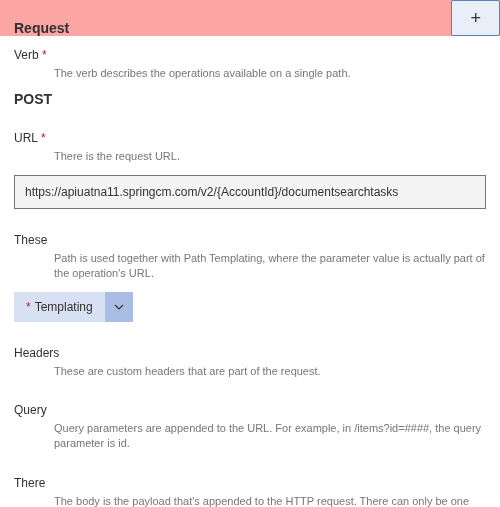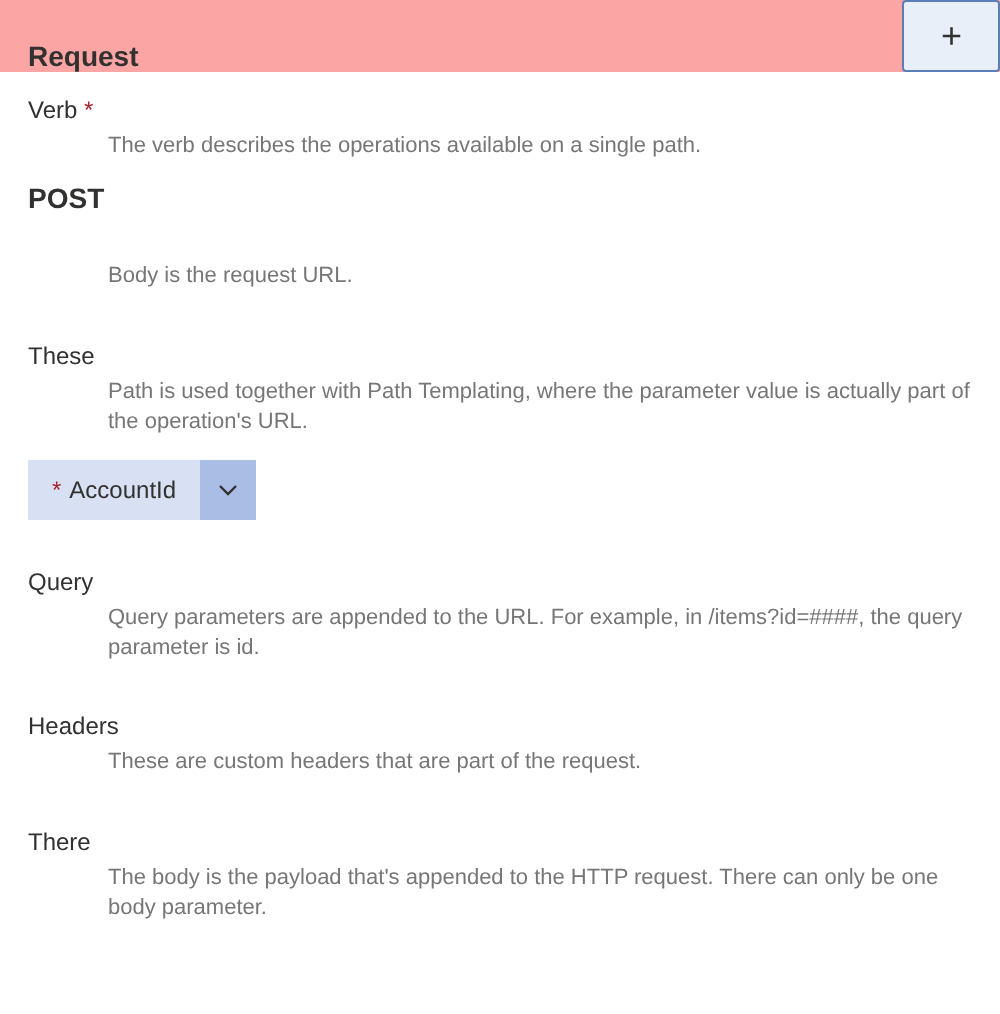--- a/index.html
+++ b/index.html
@@ -119,47 +119,51 @@
 
   <div class="section">
     <div class="section-label">
       <span>Verb</span> <span class="req">*</span>
     </div>
     <div class="section-desc">The verb describes the operations available on a single path.</div>
     <div class="verb-value">POST</div>
   </div>
 
   <div class="section">
-    <div class="section-desc">Body is the request URL.</div>
+    <div class="section-label">
+      <span>URL</span> <span class="req">*</span>
+    </div>
+    <div class="section-desc">There is the request URL.</div>
+    <input class="url-input" type="text" value="https://apiuatna11.springcm.com/v2/{AccountId}/documentsearchtasks" style="">
   </div>
 
   <div class="section">
     <div class="section-label">These</div>
     <div class="section-desc">Path is used together with Path Templating, where the parameter value is actually part of the operation's URL.</div>
     <div class="chip">
       <div class="chip-body">
         <span class="req">*</span>
-        <span>AccountId</span>
+        <span>Templating</span>
       </div>
       <div class="chip-caret">
         <svg width="10" height="6" viewBox="0 0 10 6">
             <path d="M1 1 L5 5 L9 1" stroke="#323130" stroke-width="1.2" fill="none"></path>
           </svg>
       </div>
     </div>
   </div>
 
   <div class="section">
-    <div class="section-label">Query</div>
-    <div class="section-desc">Query parameters are appended to the URL. For example, in /items?id=####, the query parameter is id.</div>
+    <div class="section-label">Headers</div>
+    <div class="section-desc">These are custom headers that are part of the request.</div>
   </div>
 
   <div class="section">
-    <div class="section-label">Headers</div>
-    <div class="section-desc">These are custom headers that are part of the request.</div>
+    <div class="section-label">Query</div>
+    <div class="section-desc">Query parameters are appended to the URL. For example, in /items?id=####, the query parameter is id.</div>
   </div>
 
   <div class="section">
     <div class="section-label">There</div>
     <div class="section-desc">The body is the payload that's appended to the HTTP request. There can only be one body parameter.</div>
 
   </div>
 
 </div>
 

